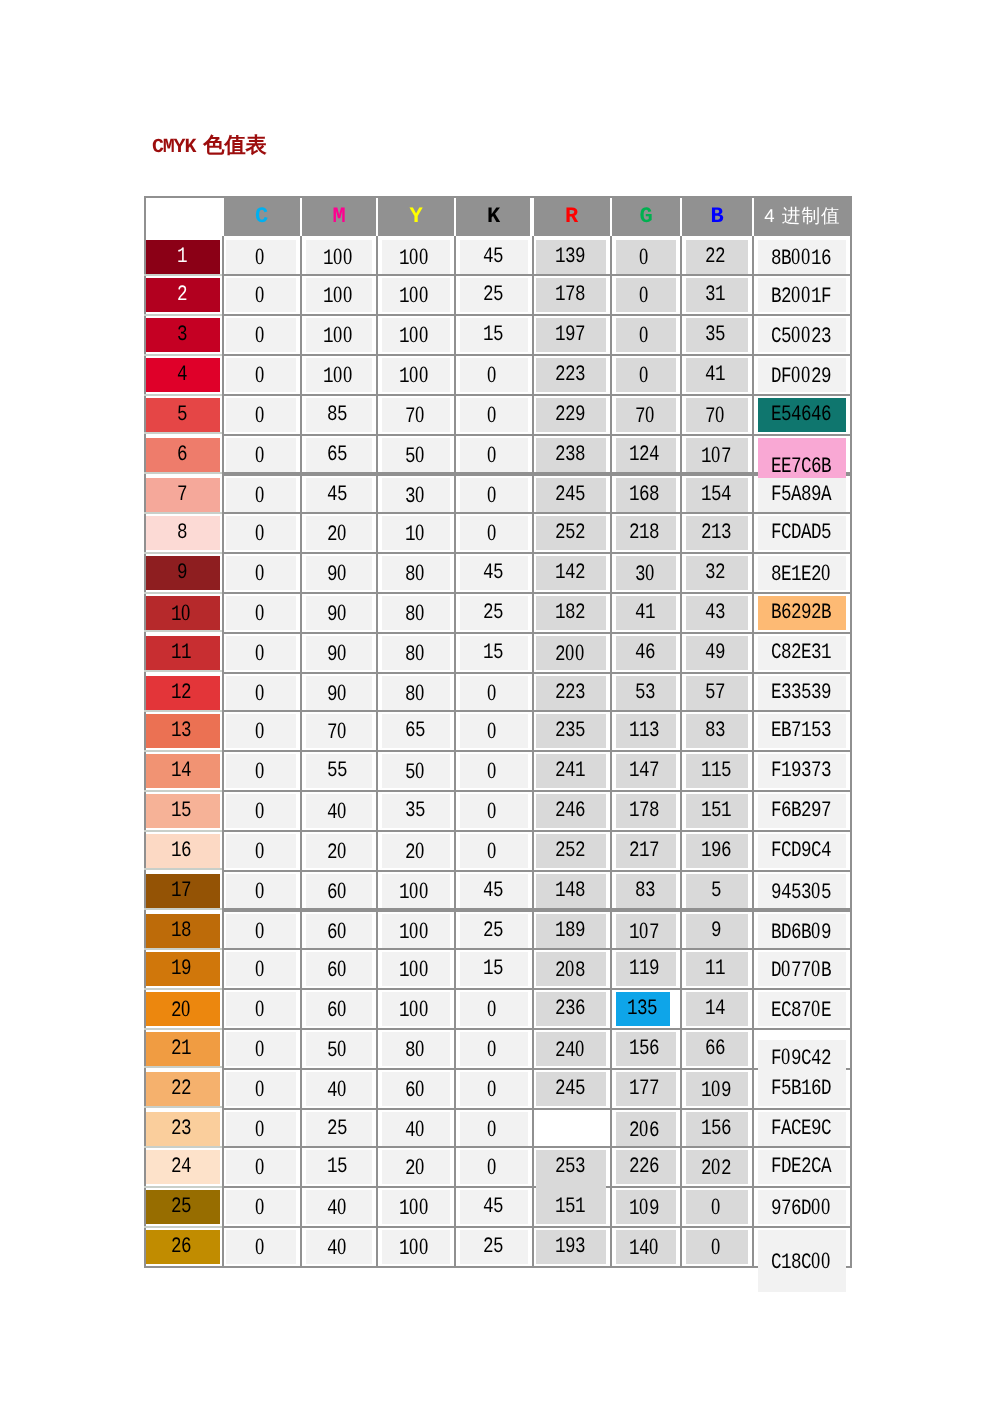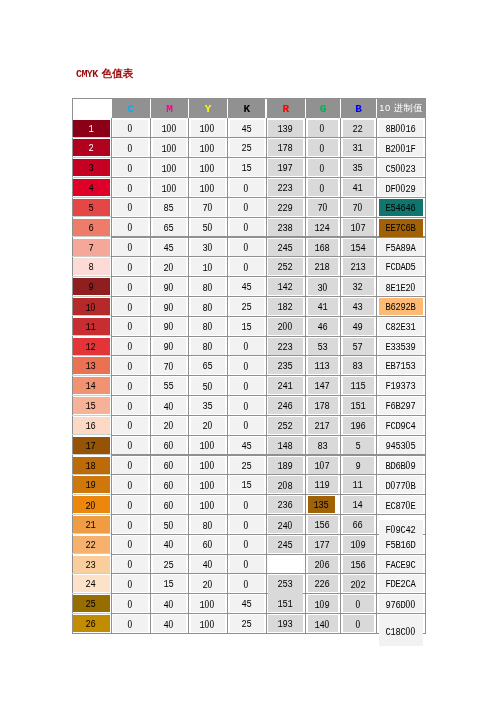--- a/index.html
+++ b/index.html
@@ -36,21 +36,21 @@
  <div id="title"><span class="t-latin">CMYK</span><span class="t-sp"> </span><span class="t-cjk">色值表</span></div>
  <div class="tablewrap">
   <div class="hcell cjk cjk-no" style="left: 72px; top: 98.3px; width: 39px; height: 19.82px; color: rgb(255, 255, 255);">编号</div>
   <div class="hcell" style="left: 111px; top: 98.3px; width: 39.5px; height: 19.82px; color: rgb(0, 176, 240);">C</div>
   <div class="hcell" style="left: 150.5px; top: 98.3px; width: 38px; height: 19.82px; color: rgb(255, 0, 144);">M</div>
   <div class="hcell" style="left: 188.5px; top: 98.3px; width: 39px; height: 19.82px; color: rgb(255, 255, 0);">Y</div>
   <div class="hcell" style="left: 227.5px; top: 98.3px; width: 38.5px; height: 19.82px; color: rgb(0, 0, 0);">K</div>
   <div class="hcell" style="left: 266px; top: 98.3px; width: 39.5px; height: 19.82px; color: rgb(255, 0, 0);">R</div>
   <div class="hcell" style="left: 305.5px; top: 98.3px; width: 35px; height: 19.82px; color: rgb(0, 176, 80);">G</div>
   <div class="hcell" style="left: 340.5px; top: 98.3px; width: 36px; height: 19.82px; color: rgb(0, 0, 255);">B</div>
-  <div class="hcell cjk cjk-hex" style="left: 376.5px; top: 98.3px; width: 49px; height: 19.82px; color: rgb(255, 255, 255);">10 进制值</div>
+  <div class="hcell cjk cjk-hex" style="left: 376.5px; top: 98.3px; width: 49px; height: 19.82px; color: rgb(255, 255, 255);">4 进制值</div>
   <div class="vline" style="left:71.50px;top:98.30px;height:19.82px;"></div>
   <div class="vline white" style="left:110.20px;top:98.30px;height:19.82px;"></div>
   <div class="vline white" style="left:149.70px;top:98.30px;height:19.82px;"></div>
   <div class="vline white" style="left:187.70px;top:98.30px;height:19.82px;"></div>
   <div class="vline white" style="left:226.70px;top:98.30px;height:19.82px;"></div>
   <div class="vline white" style="left:265.20px;top:98.30px;height:19.82px;"></div>
   <div class="vline white" style="left:304.70px;top:98.30px;height:19.82px;"></div>
   <div class="vline white" style="left:339.70px;top:98.30px;height:19.82px;"></div>
   <div class="vline white" style="left:375.70px;top:98.30px;height:19.82px;"></div>
   <div class="vline" style="left:425.00px;top:98.30px;height:19.82px;"></div>
@@ -279,21 +279,21 @@
         </div>
    <div class="cell rgb" style="left: 268.2px; top: 218.72px; width: 34.9px; height: 17.02px; background-color: rgb(217, 217, 217);">
           <span><span class="ch ch-d2">2</span><span class="ch ch-d3">3</span><span class="ch ch-d8">8</span></span>
         </div>
    <div class="cell rgb" style="left: 307.7px; top: 218.72px; width: 30.4px; height: 17.02px; background-color: rgb(217, 217, 217);">
           <span><span class="ch ch-d1">1</span><span class="ch ch-d2">2</span><span class="ch ch-d4">4</span></span>
         </div>
    <div class="cell rgb" style="left: 342.7px; top: 218.72px; width: 31.4px; height: 17.02px; background-color: rgb(217, 217, 217);">
           <span><span class="ch ch-d1">1</span><span class="ch ch-d0">0</span><span class="ch ch-d7">7</span></span>
         </div>
-   <div class="cell hex" style="left: 378.7px; top: 218.72px; width: 44.4px; height: 18px; background-color: #a16207;">
+   <div class="cell hex" style="left: 378.7px; top: 218.72px; width: 44.4px; height: 30px; background-color: #f9a8d4;">
           <span><span class="ch ch-x">E</span><span class="ch ch-x">E</span><span class="ch ch-d7">7</span><span class="ch ch-x">C</span><span class="ch ch-d6">6</span><span class="ch ch-x">B</span></span>
         </div>
   </div>
   <div class="row">
    <div class="cell swatch" style="left: 72.8px; top: 238.54px; width: 36.9px; height: 17.02px; background-color: rgb(245, 168, 154); color: rgb(0, 0, 0);">
           <span><span class="ch ch-d7">7</span></span>
         </div>
    <div class="cell cmyk" style="left: 113.2px; top: 238.54px; width: 34.9px; height: 17.02px; background-color: rgb(242, 242, 242);">
           <span><span class="ch ch-d0">0</span></span>
         </div>
@@ -679,21 +679,21 @@
         </div>
    <div class="cell cmyk" style="left: 190.7px; top: 496.2px; width: 34.4px; height: 17.02px; background-color: rgb(242, 242, 242);">
           <span><span class="ch ch-d1">1</span><span class="ch ch-d0">0</span><span class="ch ch-d0">0</span></span>
         </div>
    <div class="cell cmyk" style="left: 229.7px; top: 496.2px; width: 33.9px; height: 17.02px; background-color: rgb(242, 242, 242);">
           <span><span class="ch ch-d0">0</span></span>
         </div>
    <div class="cell rgb" style="left: 268.2px; top: 496.2px; width: 34.9px; height: 17.02px; background-color: rgb(217, 217, 217);">
           <span><span class="ch ch-d2">2</span><span class="ch ch-d3">3</span><span class="ch ch-d6">6</span></span>
         </div>
-   <div class="cell rgb" style="left: 307.7px; top: 496.2px; width: 27px; height: 17.02px; background-color: #a16207;">
+   <div class="cell rgb" style="left: 307.7px; top: 496.2px; width: 27px; height: 17.02px; background-color: #0ea5e9;">
           <span><span class="ch ch-d1">1</span><span class="ch ch-d3">3</span><span class="ch ch-d5">5</span></span>
         </div>
    <div class="cell rgb" style="left: 342.7px; top: 496.2px; width: 31.4px; height: 17.02px; background-color: rgb(217, 217, 217);">
           <span><span class="ch ch-d1">1</span><span class="ch ch-d4">4</span></span>
         </div>
    <div class="cell hex" style="left: 378.7px; top: 496.2px; width: 44.4px; height: 17.02px; background-color: rgb(242, 242, 242);">
           <span><span class="ch ch-x">E</span><span class="ch ch-x">C</span><span class="ch ch-d8">8</span><span class="ch ch-d7">7</span><span class="ch ch-d0">0</span><span class="ch ch-x">E</span></span>
         </div>
   </div>
   <div class="row">

